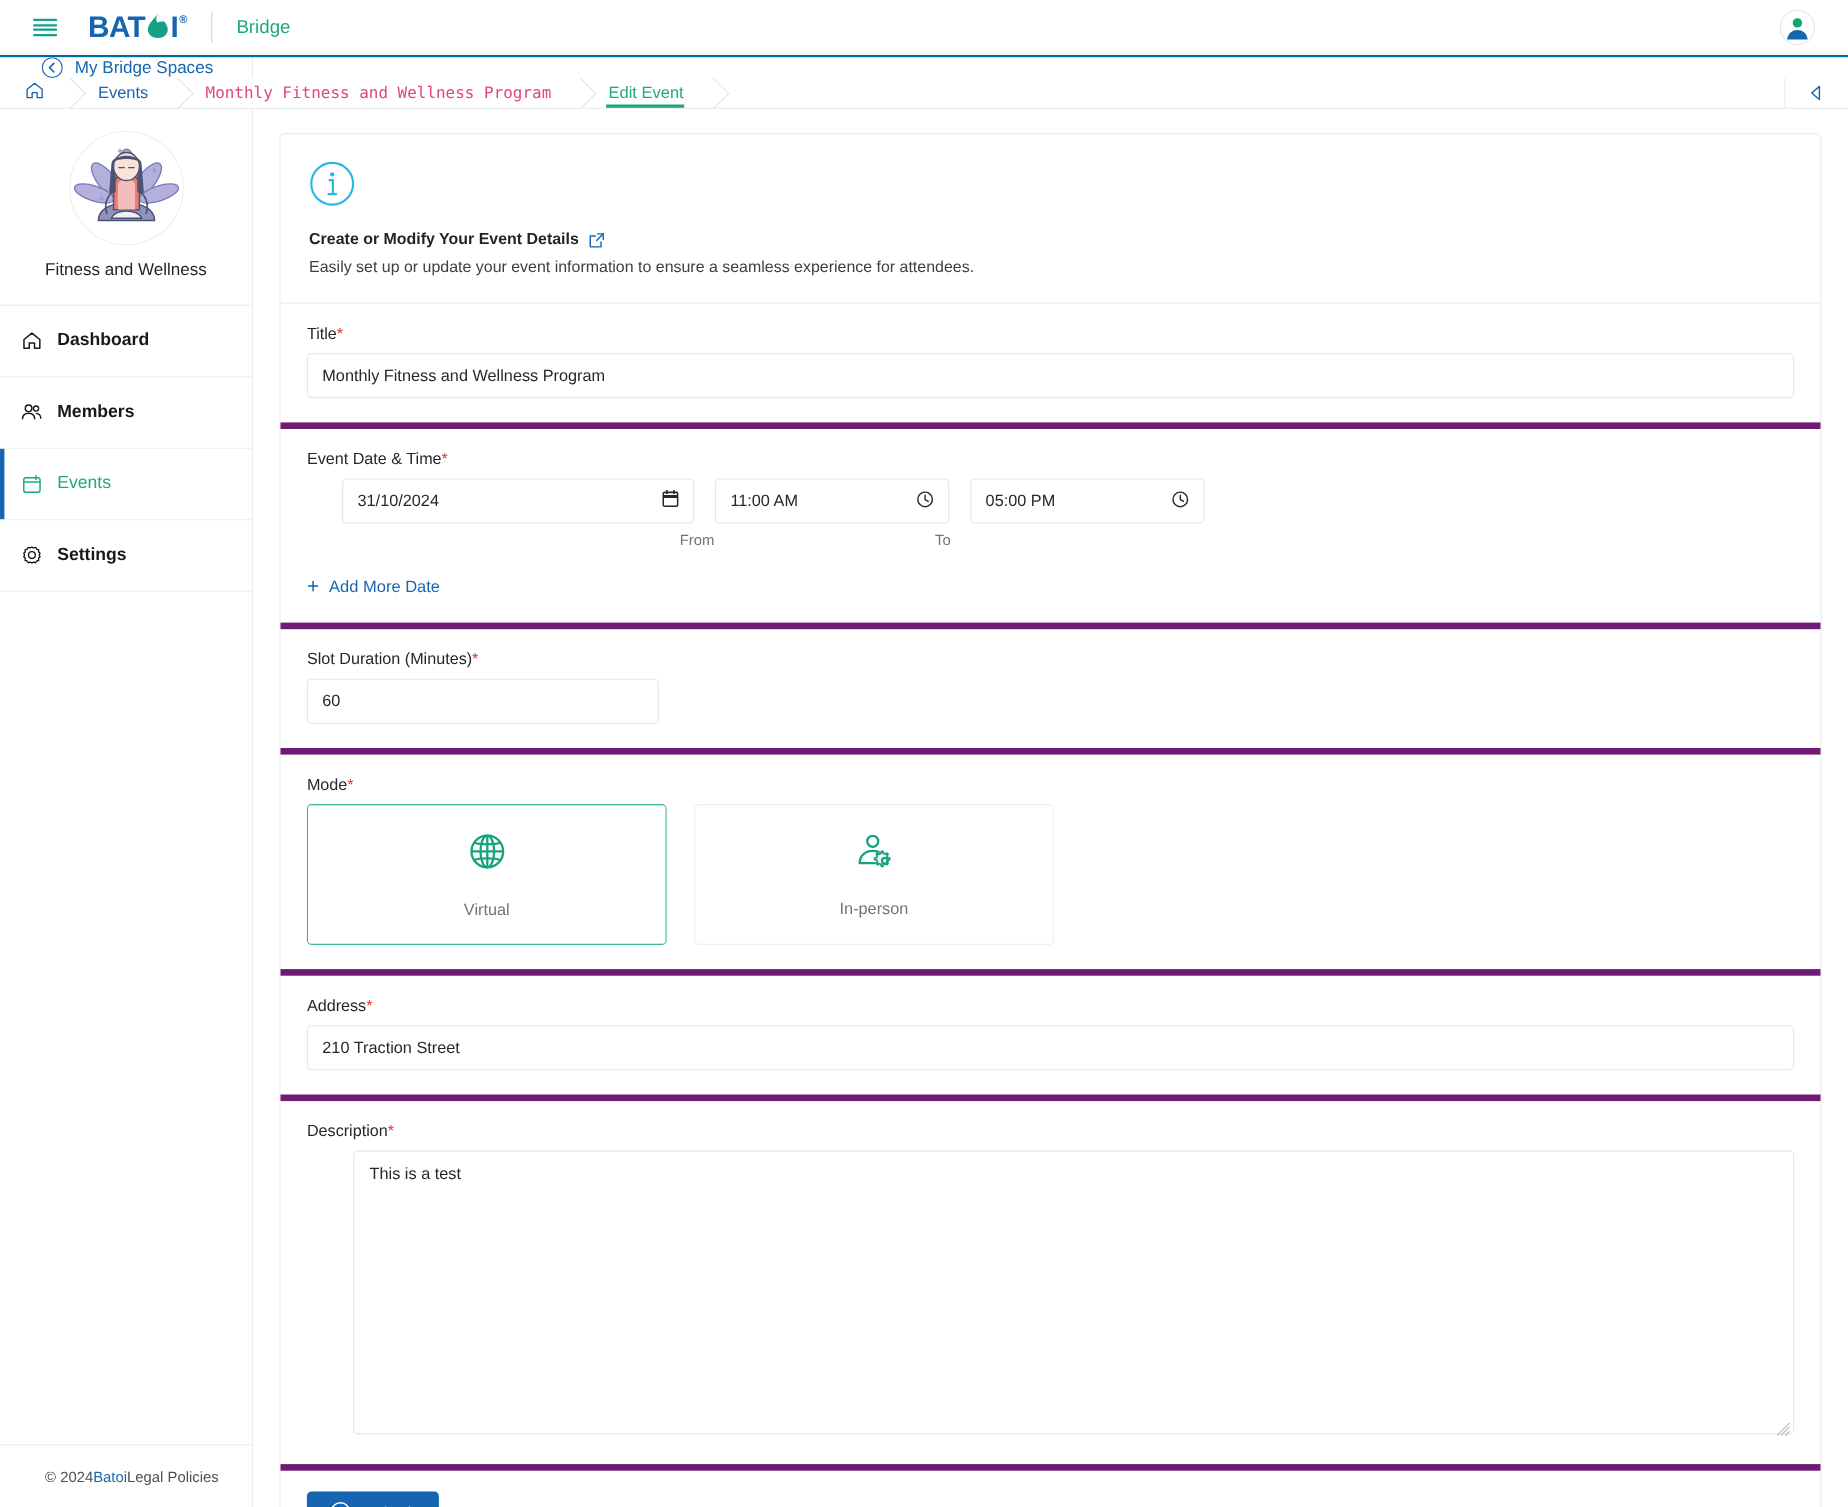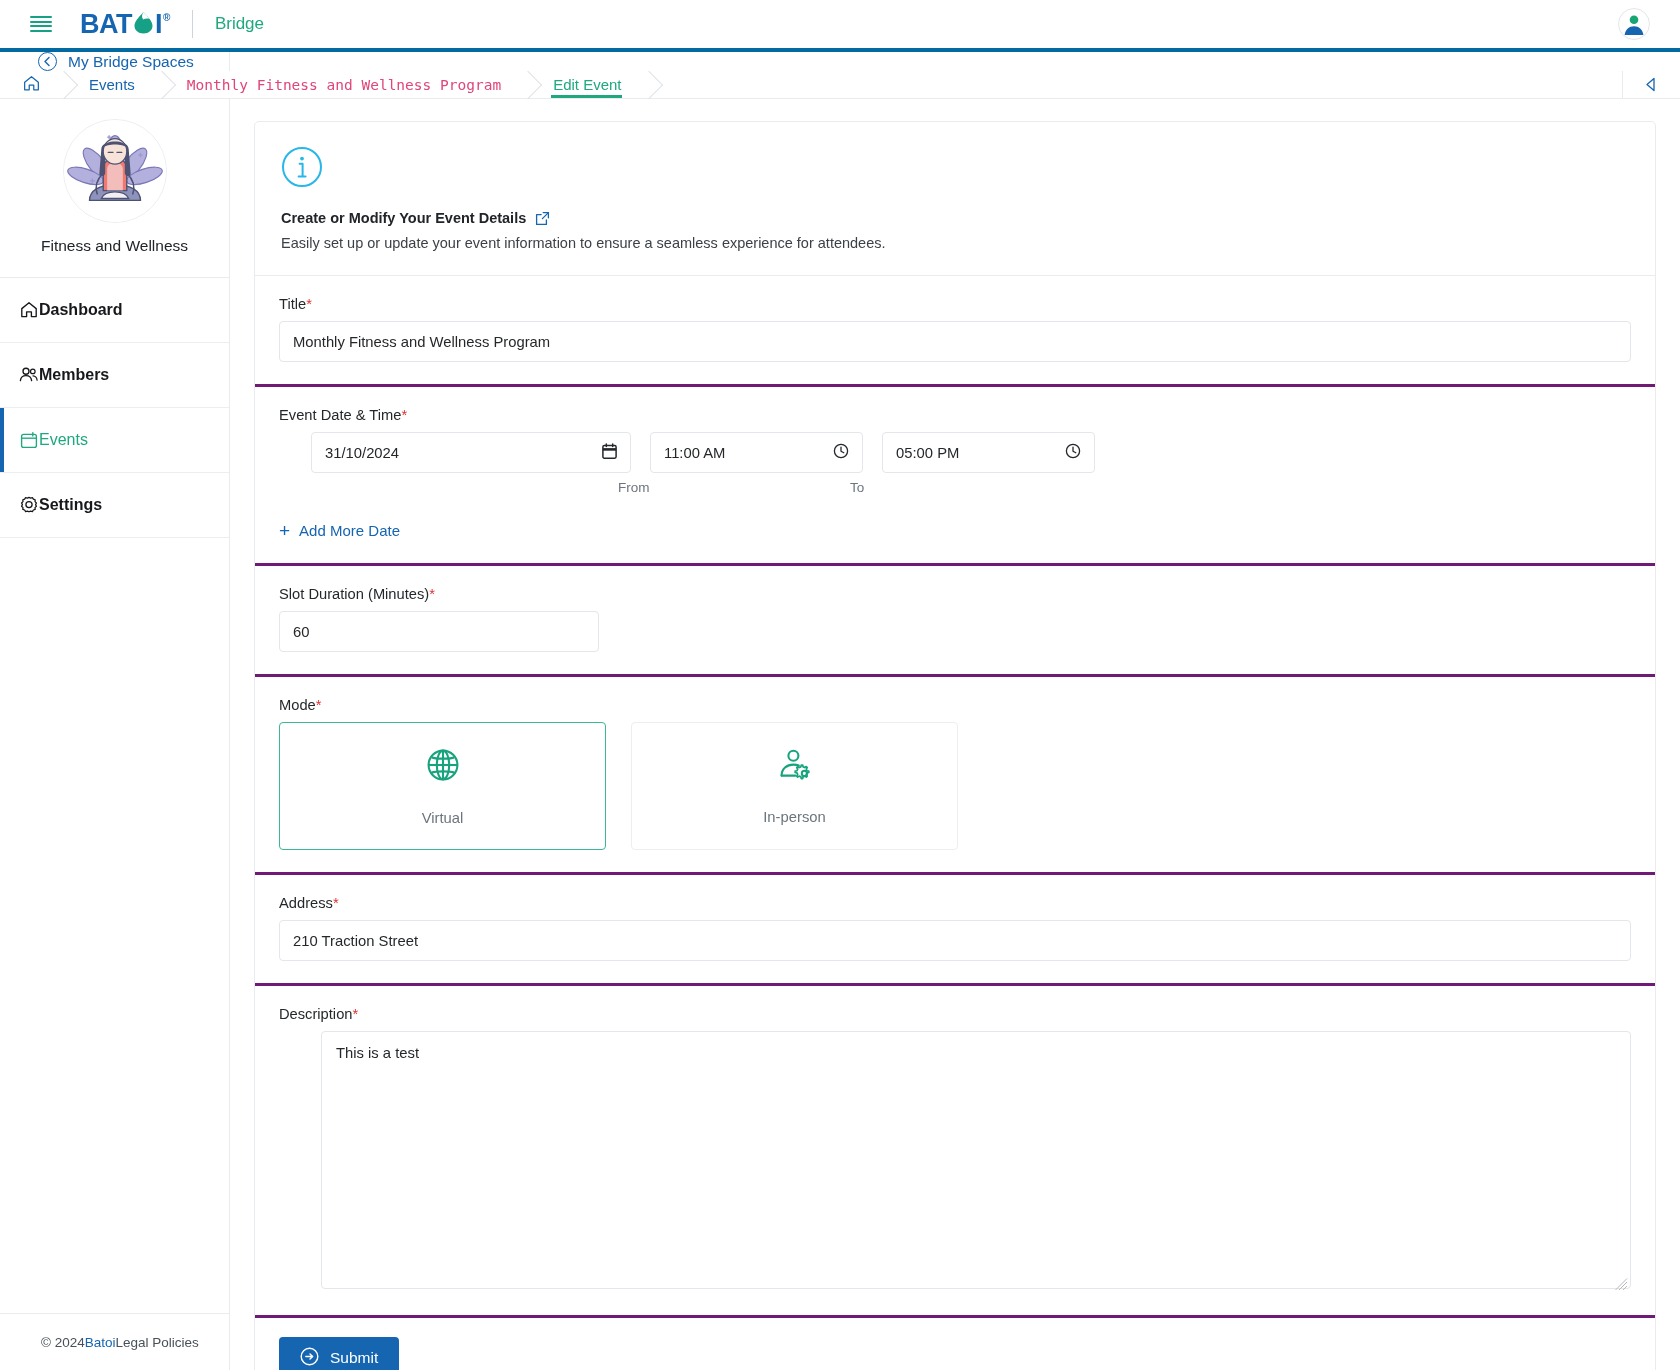--- a/index.html
+++ b/index.html
@@ -9,21 +9,21 @@
     font-family: "Liberation Sans", sans-serif;
     background: #ffffff;
     color: #212529;
     overflow: hidden;
   }
 
   
   .topbar {
     height: 52px; width: 100%;
     display: flex; align-items: center;
-    border-bottom: 4px solid #0369a1;
+    border-bottom: 2px solid #0369a1;
     background: #fff;
     position: relative;
   }
   .hamburger {
     margin-left: 30px; width: 22px; height: 16px;
     display: flex; flex-direction: column; justify-content: space-between;
     cursor: pointer;
   }
   .hamburger span { display: block; height: 2.4px; background: #16a085; border-radius: 1px; }
   .brand-wrap { display: flex; align-items: center; margin-left: 28px; }
@@ -114,21 +114,21 @@
     border-bottom: 1px solid #e9ecef;
   }
   .space-avatar {
     width: 104px; height: 104px; border-radius: 50%;
     margin: 0 auto 14px auto; overflow: hidden;
     border: 1px solid #eceef1; background: #fff;
     display:flex;align-items:center;justify-content:center;
   }
   .space-name { font-size: 15.5px; color: #212529; }
   .nav-item {
-    display: flex; align-items: center; 
+    display: flex; align-items: center; gap: 13px;
     height: 65px; padding-left: 18px;
     border-bottom: 1px solid #eceef1;
     font-size: 16px; font-weight: bold; color: #16181b;
     cursor: pointer; position: relative;
   }
   .nav-item .ico { width: 21px; height: 21px; display:flex;align-items:center;justify-content:center; }
   .nav-item.active { color: #1fa87f; font-weight: normal; }
   .nav-item.active::before {
     content: ""; position: absolute; left: 0; top: 0; bottom: 0;
     width: 4px; background: #1565b0;
@@ -160,21 +160,21 @@
   .info-icon { width: 42px; height: 42px; flex: 0 0 42px; margin-top: 2px; }
   .info-title {
     font-size: 14.5px; font-weight: bold; color: #212529;
     display: flex; align-items: center; gap: 9px; margin-bottom: 9px;
   }
   .info-desc { font-size: 14.5px; color: #3c4147; }
   .ext-link { cursor: pointer; display:inline-flex; }
 
   .section {
     padding: 20px 24px 22px 24px;
-    border-bottom: 3px solid #701a75;
+    border-bottom: 6px solid #701a75;
   }
   .flabel {
     font-size: 14.7px; color: #25282b; margin-bottom: 9px; display: block;
   }
   .req { color: #e03131; }
   .inp {
     height: 41px; border: 1px solid #e3e6ea; border-radius: 4px;
     background: #fff; font-size: 14.8px; color: #25282b;
     padding: 0 13px; width: 100%;
     font-family: "Liberation Sans", sans-serif;

